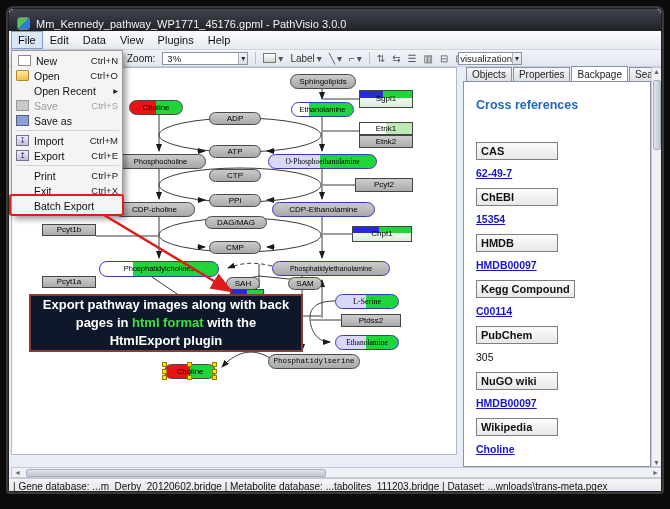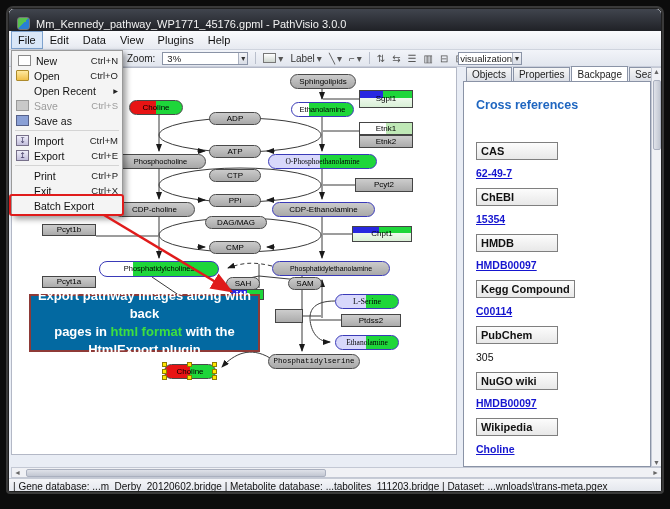--- a/index.html
+++ b/index.html
@@ -83,21 +83,21 @@
     display:flex;flex-direction:column;justify-content:space-between;align-items:center;font-size:7px;color:#666;}
   .vthumb{position:absolute;left:1px;top:12px;width:8px;height:70px;background:linear-gradient(90deg,#dfe2e9,#c2c7d2);border:1px solid #aab0bf;border-radius:2px;}
   .hscroll{position:absolute;left:2px;top:458px;width:651px;height:11px;background:#f0f1f5;border:1px solid #c3c8d4;
     display:flex;justify-content:space-between;align-items:center;font-size:7px;color:#666;padding:0 2px;}
   .hthumb{position:absolute;left:14px;top:1px;width:300px;height:8px;background:linear-gradient(#dfe2e9,#c2c7d2);border:1px solid #aab0bf;border-radius:2px;}
   
   .statusbar{position:absolute;left:0;top:469px;right:0;height:15px;background:linear-gradient(#f4f5f8,#e2e5ec);
     border-top:1px solid #c6cbd6;display:flex;align-items:center;font-size:10px;color:#111;padding-left:4px;
     white-space:nowrap;overflow:hidden;}
   
-  .annotation{position:absolute;left:20px;top:285px;width:231px;height:58px;background:#0369a1;border:2px solid #8e3a37;
+  .annotation{position:absolute;left:20px;top:285px;width:274px;height:58px;background:#0f172a;border:2px solid #8e3a37;
     z-index:50;color:#fff;font-weight:bold;font-size:13px;line-height:18px;text-align:center;
     display:flex;flex-direction:column;justify-content:center;}
   .annotation .hl{color:#3fe03f;}
   .overlay{position:absolute;left:0;top:0;width:654px;height:484px;z-index:60;pointer-events:none;}
 </style>
 </head>
 <body>
 
 <div class="window">
 

